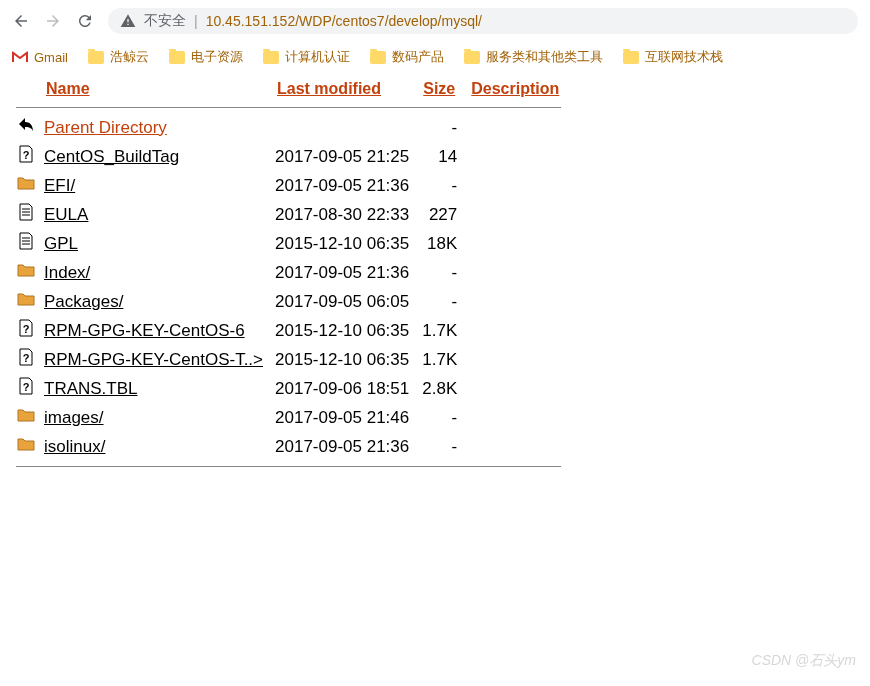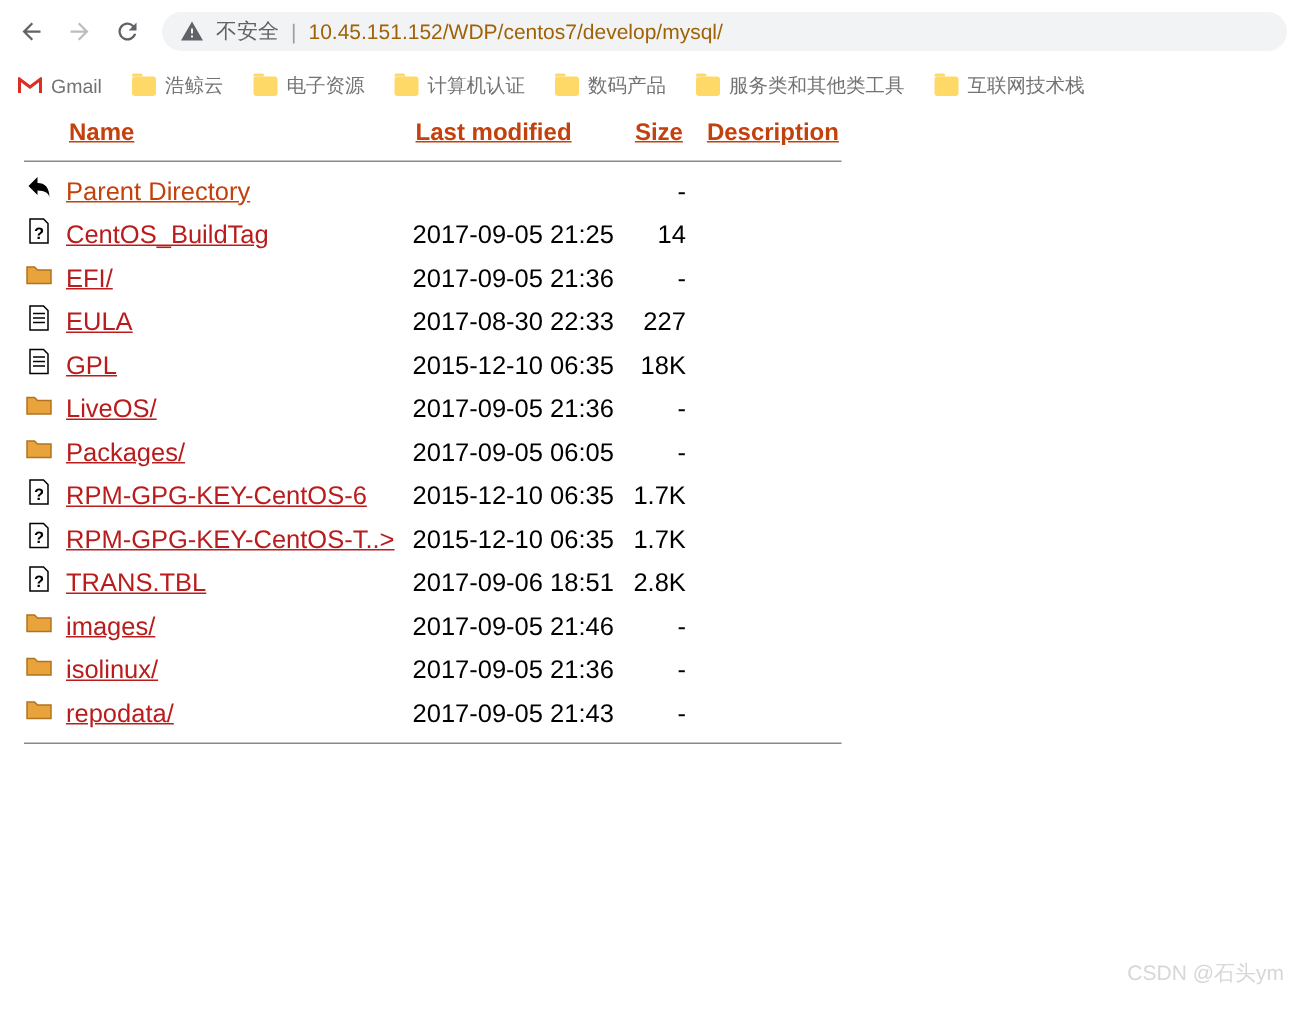--- a/index.html
+++ b/index.html
@@ -9,42 +9,42 @@
   .chrome-bar { display: flex; align-items: center; padding: 8px 12px; gap: 14px; }
   .nav-arrow { color: #5f6368; cursor: pointer; display: flex; align-items: center; }
   .nav-arrow.disabled { color: #bdbdbd; }
   .reload { color: #5f6368; cursor: pointer; display: flex; align-items: center; }
   .addr { flex: 1; display: flex; align-items: center; background: #f1f3f4; border-radius: 16px; padding: 4px 12px; gap: 8px; font-size: 14px; color: #5f6368; }
   .addr .warn { display: flex; align-items: center; }
   .addr .sep { color: #9aa0a6; }
   .url-path { color: #a16207; }
   
   
-  .bookmarks { display: flex; align-items: center; padding: 6px 12px 10px; gap: 20px; font-size: 13px; color: #737373; }
+  .bookmarks { display: flex; align-items: center; padding: 6px 12px 10px; gap: 20px; font-size: 13px; color: #a16207; }
   .bm { display: flex; align-items: center; gap: 6px; cursor: pointer; }
   .folder-ico { width: 16px; height: 13px; background: #ffd968; border-radius: 2px; position: relative; }
   .folder-ico::before { content:""; position:absolute; top:-2px; left:0; width:7px; height:2px; background:#ffd968; border-radius:1px 1px 0 0; }
   .gmail-ico svg { display:block; }
   
   
   .page { padding: 0 10px 20px; }
   h1 { font-size: 34px; font-weight: bold; margin: 14px 0 20px; }
   table { border-collapse: collapse; }
   th { padding: 4px 8px; text-align: left; }
   th a { color: #c2410c; text-decoration: underline; font-weight: bold; font-size: 16px; cursor:pointer;margin-top:17px; }
   td { padding: 3px 6px; vertical-align: middle; font-size: 17px; }
   td.icon-cell { width: 22px; padding: 2px 2px 2px 6px; }
-  td.name a { color: #b91c1c; text-decoration: underline; cursor:pointer; }
+  td.name a { color: #000000; text-decoration: underline; cursor:pointer; }
   td.name a.visited { color: #c2410c; }
   td.mod { white-space: nowrap; }
   td.size { text-align: right; white-space: nowrap; }
   hr { border: none; border-top: 1px solid #888; margin: 2px 0; }
   
   .ico { width: 20px; height: 20px; display: inline-block; }
-  .watermark { position: fixed; right: 14px; bottom: 28px; font-size: 14px; color: #d7d7d7; pointer-events: none; }
+  .watermark { position: fixed; right: 14px; bottom: 16px; font-size: 14px; color: #d7d7d7; pointer-events: none; font-style: italic; }
 </style>
 </head>
 <body>
 
 <div class="chrome-bar">
   <span class="nav-arrow">
     <svg width="18" height="18" viewBox="0 0 24 24">
         <path fill="currentColor" d="M20 11H7.83l5.59-5.59L12 4l-8 8 8 8 1.41-1.41L7.83 13H20z"></path>
       </svg>
   </span>
@@ -170,21 +170,21 @@
             </svg></td>
           <td class="name"><a class="">GPL</a></td>
           <td class="mod">2015-12-10 06:35</td>
           <td class="size">18K</td>
           <td></td>
         </tr>
         <tr>
           <td class="icon-cell"><svg class="ico" viewBox="0 0 20 20">
               <path fill="#e8a33d" stroke="#b07420" d="M2 5 h5 l2 2 h9 v9 h-16 z"></path>
             </svg></td>
-          <td class="name"><a class="">LiveOS/</a></td>
+          <td class="name"><a class="">Index/</a></td>
           <td class="mod">2017-09-05 21:36</td>
           <td class="size">-</td>
           <td></td>
         </tr>
         <tr>
           <td class="icon-cell"><svg class="ico" viewBox="0 0 20 20">
               <path fill="#e8a33d" stroke="#b07420" d="M2 5 h5 l2 2 h9 v9 h-16 z"></path>
             </svg></td>
           <td class="name"><a class="">Packages/</a></td>
           <td class="mod">2017-09-05 06:05</td>
@@ -232,29 +232,20 @@
         </tr>
         <tr>
           <td class="icon-cell"><svg class="ico" viewBox="0 0 20 20">
               <path fill="#e8a33d" stroke="#b07420" d="M2 5 h5 l2 2 h9 v9 h-16 z"></path>
             </svg></td>
           <td class="name"><a class="">isolinux/</a></td>
           <td class="mod">2017-09-05 21:36</td>
           <td class="size">-</td>
           <td></td>
         </tr>
-        <tr>
-          <td class="icon-cell"><svg class="ico" viewBox="0 0 20 20">
-              <path fill="#e8a33d" stroke="#b07420" d="M2 5 h5 l2 2 h9 v9 h-16 z"></path>
-            </svg></td>
-          <td class="name"><a class="">repodata/</a></td>
-          <td class="mod">2017-09-05 21:43</td>
-          <td class="size">-</td>
-          <td></td>
-        </tr>
       </tbody>
     <tfoot>
         <tr>
           <td colspan="5">
             <hr>
           </td>
         </tr>
       </tfoot>
   </table>
 </div>

